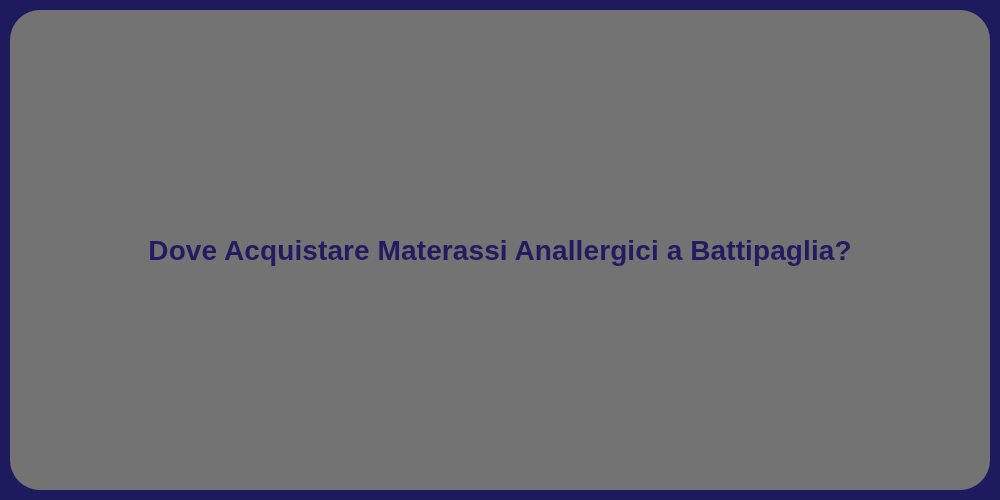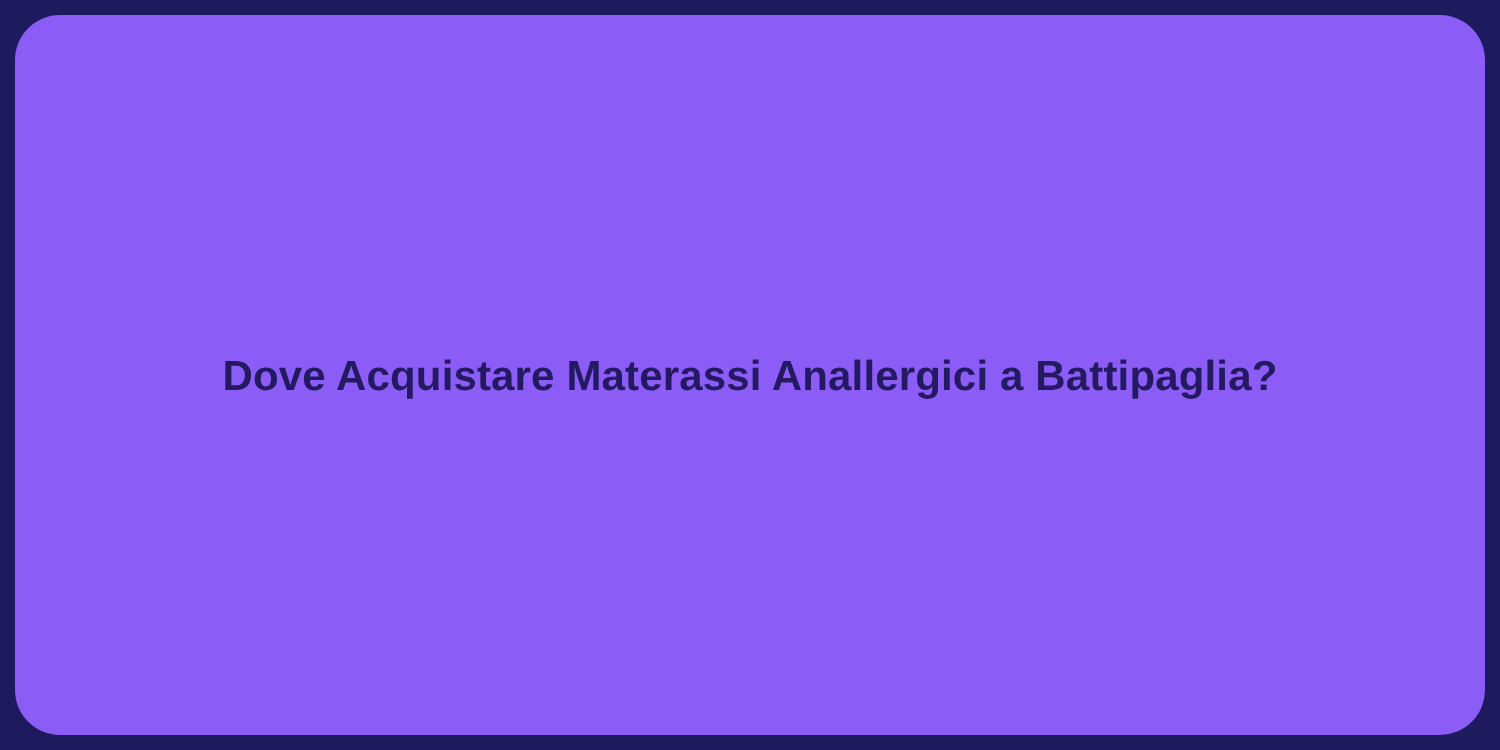--- a/index.html
+++ b/index.html
@@ -24,21 +24,21 @@
     height: 500px;
     background: #1e1a5e;
     padding: 10px;
   }
 
   
   .card {
     box-sizing: border-box;
     width: 100%;
     height: 100%;
-    background: #8b5cf6;
+    background: #737373;
     border-radius: 30px;
     display: flex;
     align-items: center;
     justify-content: center;
     padding: 0 56px;
   }
 
   .headline {
     margin: 0;
     color: #231a61;

